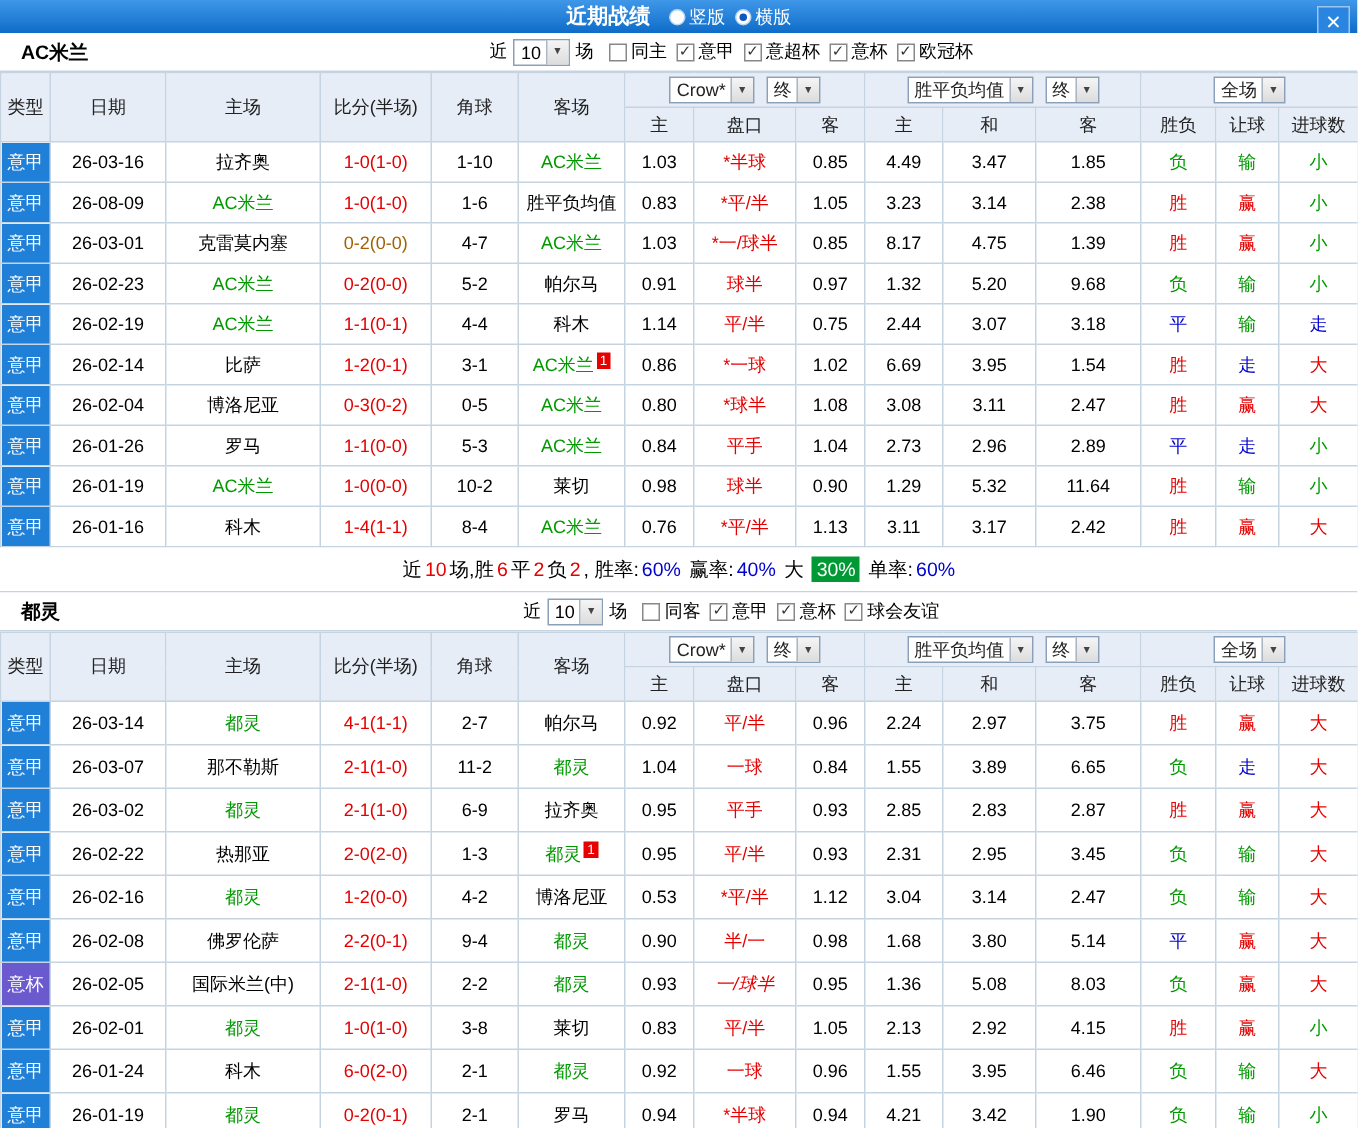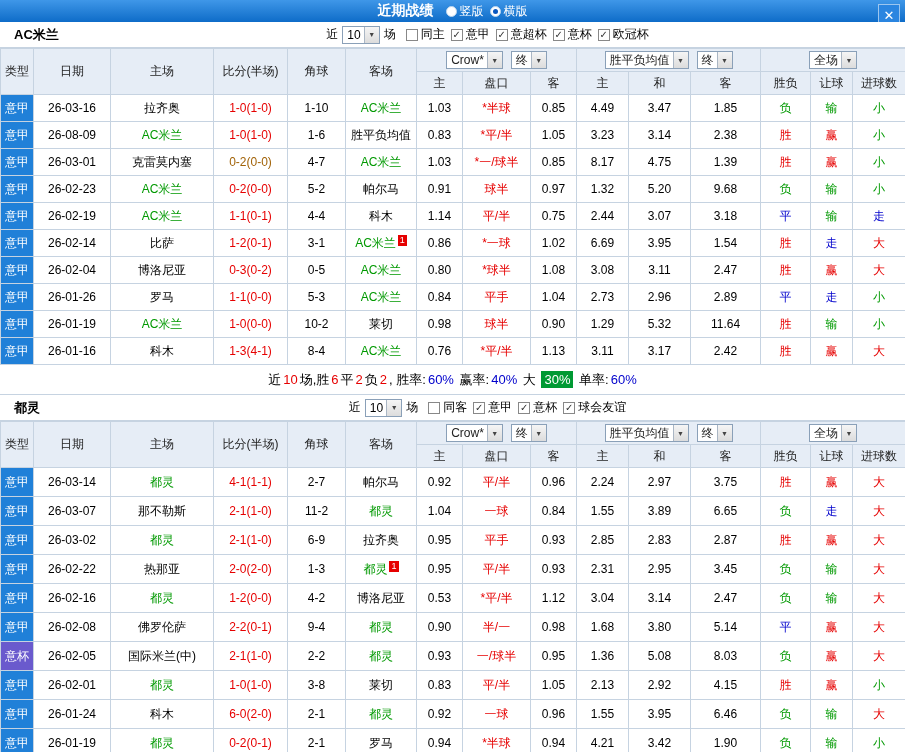--- a/index.html
+++ b/index.html
@@ -333,21 +333,21 @@
         <td>5.32</td>
         <td>11.64</td>
         <td style="color: rgb(230, 0, 0);">胜</td>
         <td style="color: rgb(0, 153, 0);">输</td>
         <td style="color: rgb(0, 153, 0);">小</td>
       </tr>
       <tr>
         <td style="background: rgb(32, 128, 216); color: rgb(255, 255, 255);">意甲</td>
         <td>26-01-16</td>
         <td>科木</td>
-        <td style="color: rgb(230, 0, 0);">1-3(4-1)</td>
+        <td style="color: rgb(230, 0, 0);">1-4(1-1)</td>
         <td>8-4</td>
         <td style="color: rgb(0, 153, 0);">AC米兰</td>
         <td>0.76</td>
         <td style="color: rgb(230, 0, 0);">*平/半</td>
         <td>1.13</td>
         <td>3.11</td>
         <td>3.17</td>
         <td>2.42</td>
         <td style="color: rgb(230, 0, 0);">胜</td>
         <td style="color: rgb(230, 0, 0);">赢</td>
@@ -563,21 +563,21 @@
         <td style="color: rgb(230, 0, 0);">大</td>
       </tr>
       <tr>
         <td style="background: rgb(106, 90, 205); color: rgb(255, 255, 255);">意杯</td>
         <td>26-02-05</td>
         <td>国际米兰(中)</td>
         <td style="color: rgb(230, 0, 0);">2-1(1-0)</td>
         <td>2-2</td>
         <td style="color: rgb(0, 153, 0);">都灵</td>
         <td>0.93</td>
-        <td style="color: rgb(230, 0, 0);">一/球半</td>
+        <td style="color: rgb(230, 0, 0); font-style: italic;">一/球半</td>
         <td>0.95</td>
         <td>1.36</td>
         <td>5.08</td>
         <td>8.03</td>
         <td style="color: rgb(0, 153, 0);">负</td>
         <td style="color: rgb(230, 0, 0);">赢</td>
         <td style="color: rgb(230, 0, 0);">大</td>
       </tr>
       <tr>
         <td style="background: rgb(32, 128, 216); color: rgb(255, 255, 255);">意甲</td>

